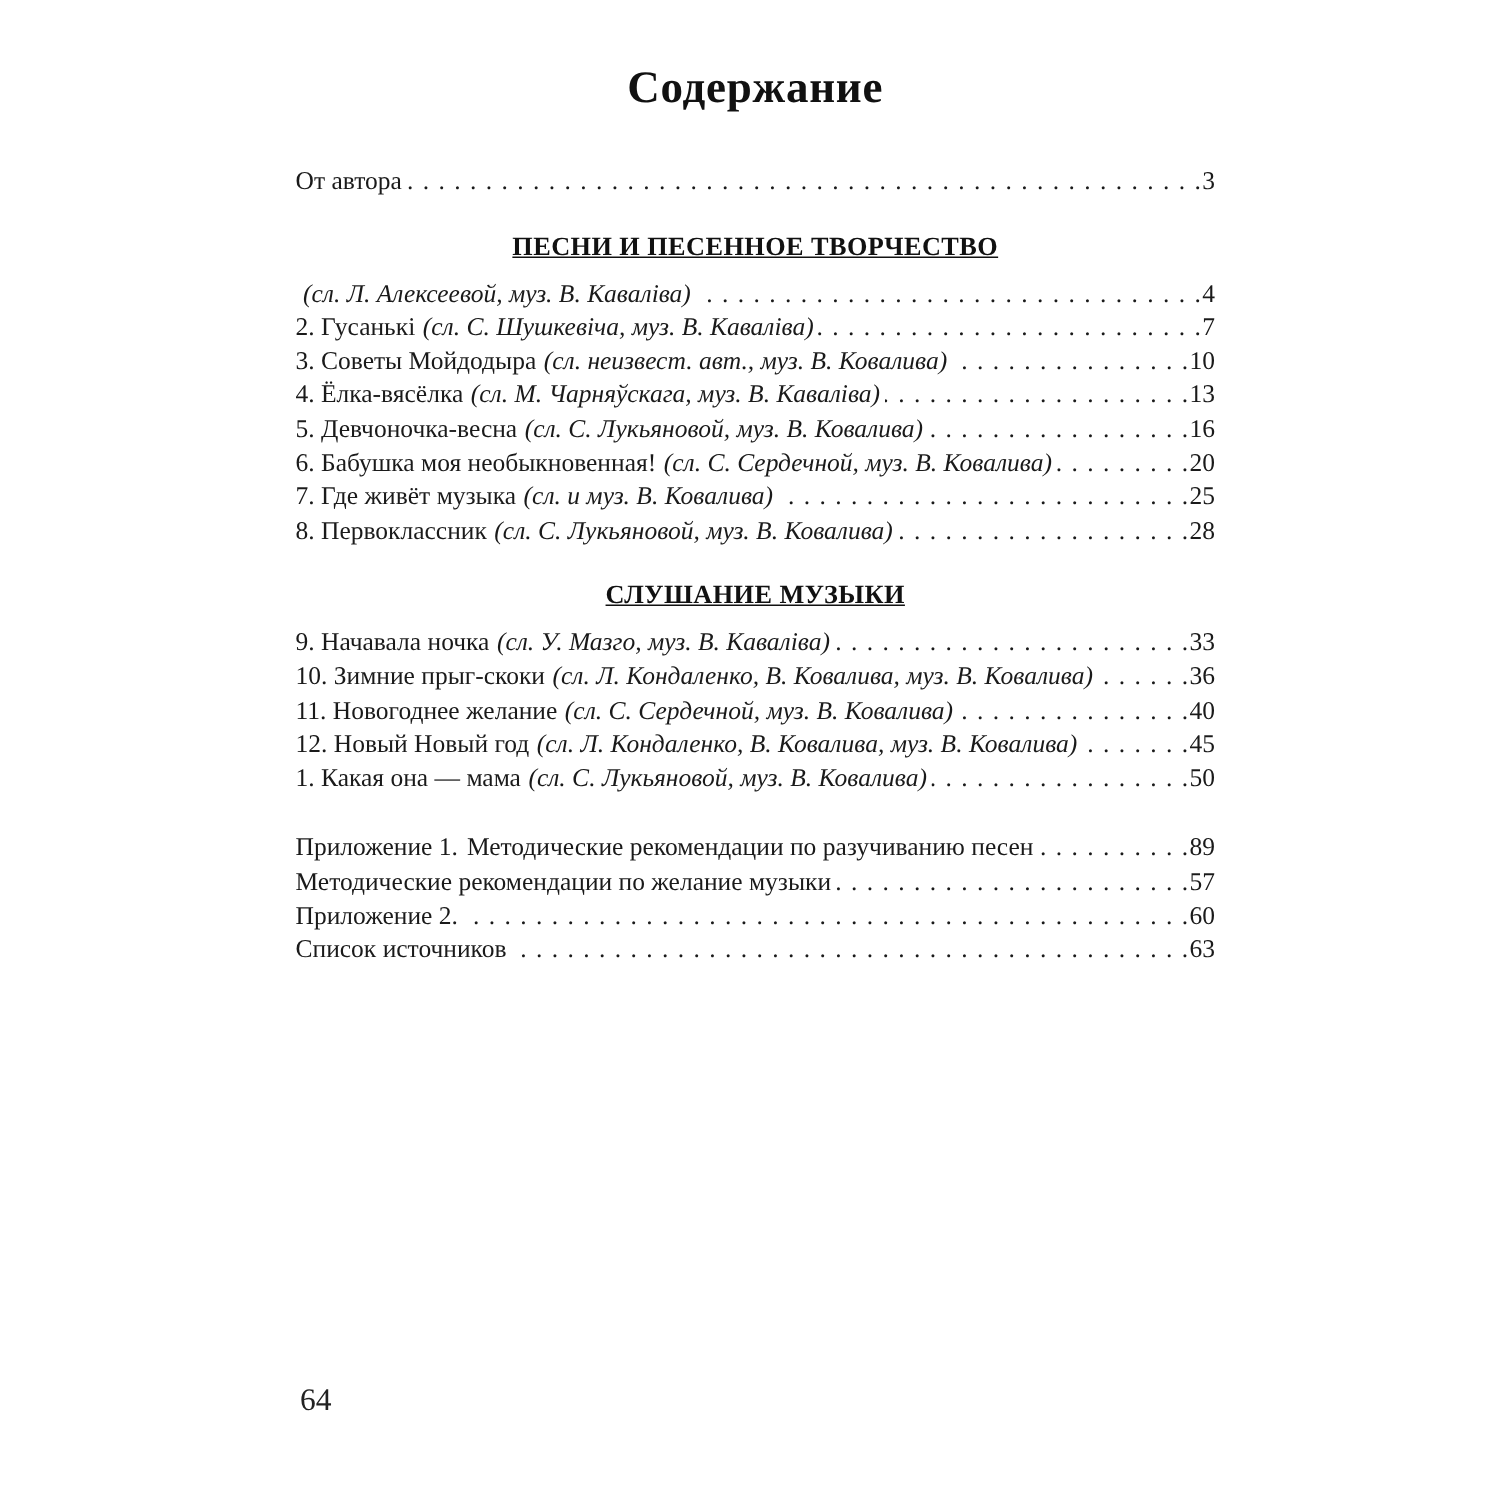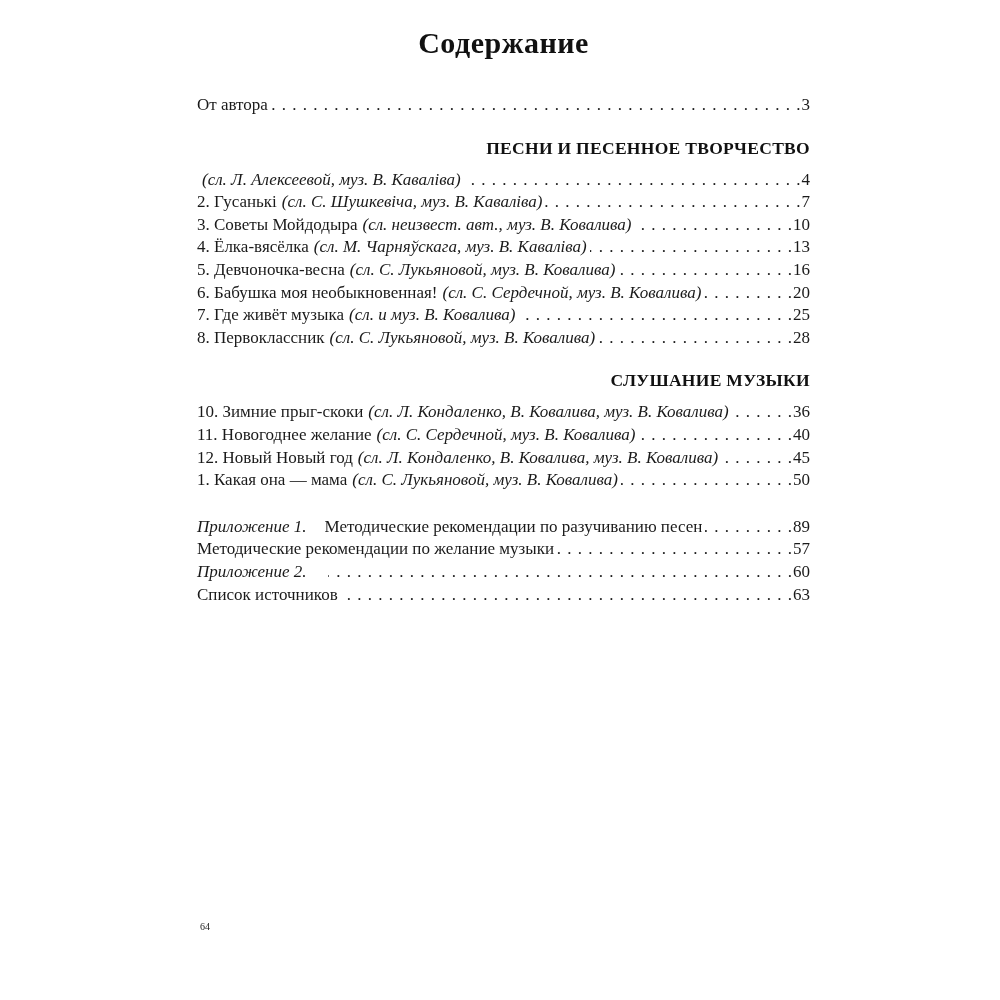--- a/index.html
+++ b/index.html
@@ -12,57 +12,57 @@
     width: 1000px;
     height: 1000px;
     background: #ffffff;
     color: #1a1a1a;
     font-family: "Liberation Serif", "DejaVu Serif", serif;
     overflow: hidden;
   }
   .content {
     position: absolute;
     left: 197px;
-    top: 26px;
+    top: 42px;
     width: 613px;
   }
   h1.doc-title {
     margin: 0 0 34px 0;
     text-align: center;
     font-size: 30px;
     font-weight: bold;
     letter-spacing: 0.5px;
     color: #111;
   }
   .section-heading {
     margin: 21px 0 10px 0;
-    text-align: right;
+    text-align: center;
     font-size: 17.5px;
     font-weight: bold;
     letter-spacing: 0.3px;
     color: #111;
+    text-decoration: underline;
   }
   .toc-list { }
   .row {
     display: flex;
     align-items: flex-end;
     font-size: 17px;
     line-height: 22.6px;
     white-space: nowrap;
   }
   .row .entry-title { flex: 0 0 auto; }
   .row .credits {
     flex: 0 0 auto;
     font-style: italic;
     margin-left: 5px;
   }
   .row .prefix {
     flex: 0 0 auto;
-    font-style: italic;
-    margin-right: 18px;
+    margin-right: 6px;
   }
   .row .dots {
     flex: 1 1 auto;
     overflow: hidden;
     min-width: 8px;
     margin-left: 3px;
     position: relative;
     align-self: stretch;
   }
   .row .dots::after {
@@ -77,21 +77,21 @@
     flex: 0 0 auto;
     text-align: right;
   }
   .appendix-block {
     margin-top: 24px;
   }
   .footer-page-number {
     position: absolute;
     left: 200px;
     top: 921px;
-    font-size: 10px;
+    font-size: 21px;
     color: #222;
   }
 </style>
 </head>
 <body>
 
 <div class="sheet">
   <div class="content">
     <h1 class="doc-title">Содержание</h1>
 
@@ -150,20 +150,26 @@
           <div class="row">
             <span class="entry-title">8. Первоклассник</span>
             <span class="credits">(сл. С. Лукьяновой, муз. В. Ковалива)</span>
             <span class="dots"></span>
             <span class="pg">28</span>
           </div>
         </div>
         <div class="section-heading">СЛУШАНИЕ МУЗЫКИ</div>
         <div class="toc-list">
           <div class="row">
+            <span class="entry-title">9. Начавала ночка</span>
+            <span class="credits">(сл. У. Мазго, муз. В. Каваліва)</span>
+            <span class="dots"></span>
+            <span class="pg">33</span>
+          </div>
+          <div class="row">
             <span class="entry-title">10. Зимние прыг-скоки</span>
             <span class="credits">(сл. Л. Кондаленко, В. Ковалива, муз. В. Ковалива)</span>
             <span class="dots"></span>
             <span class="pg">36</span>
           </div>
           <div class="row">
             <span class="entry-title">11. Новогоднее желание</span>
             <span class="credits">(сл. С. Сердечной, муз. В. Ковалива)</span>
             <span class="dots"></span>
             <span class="pg">40</span>

